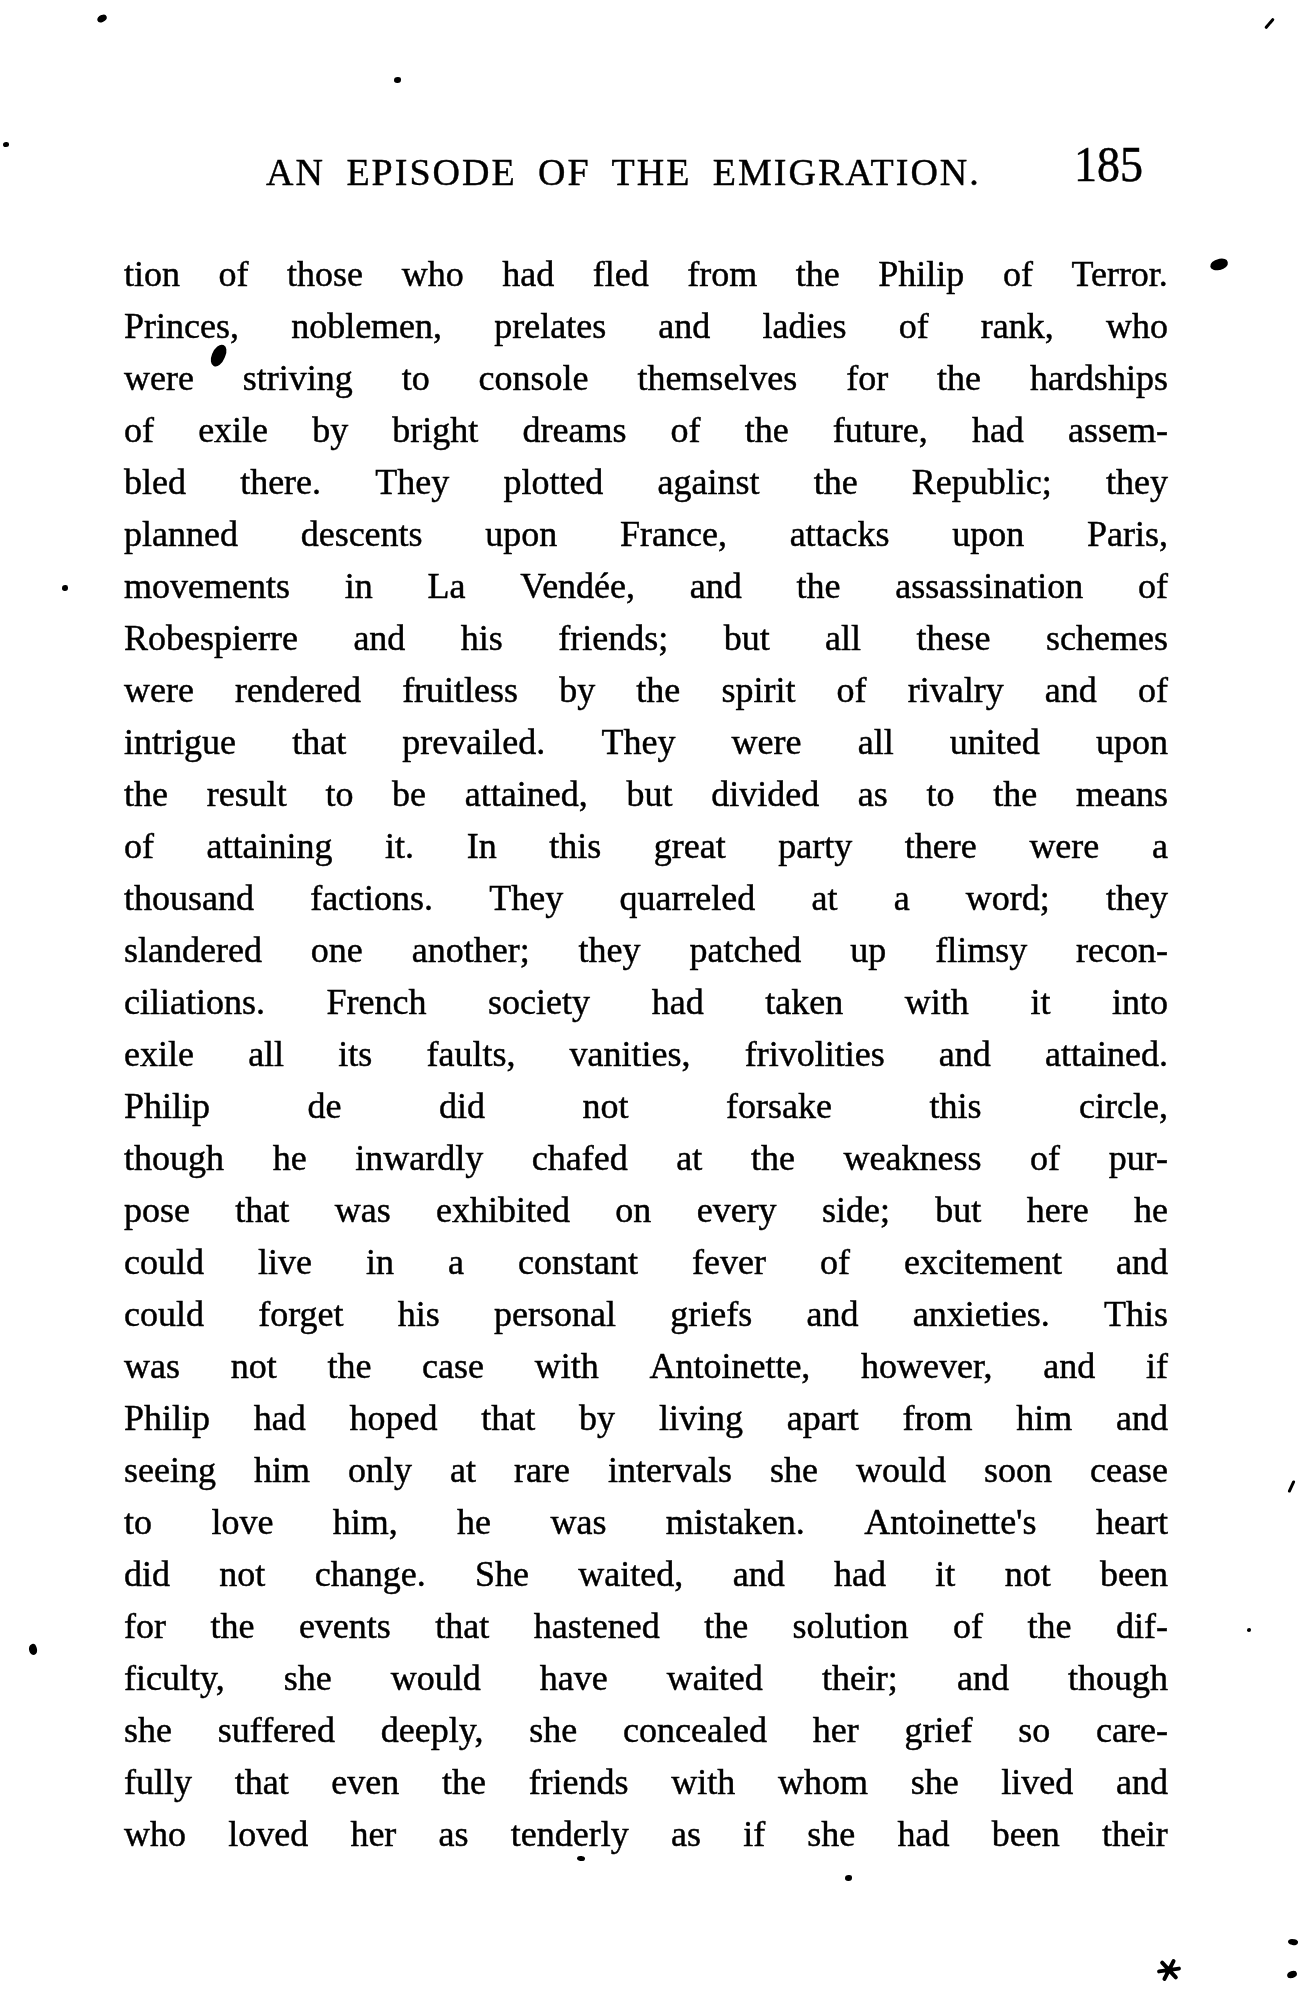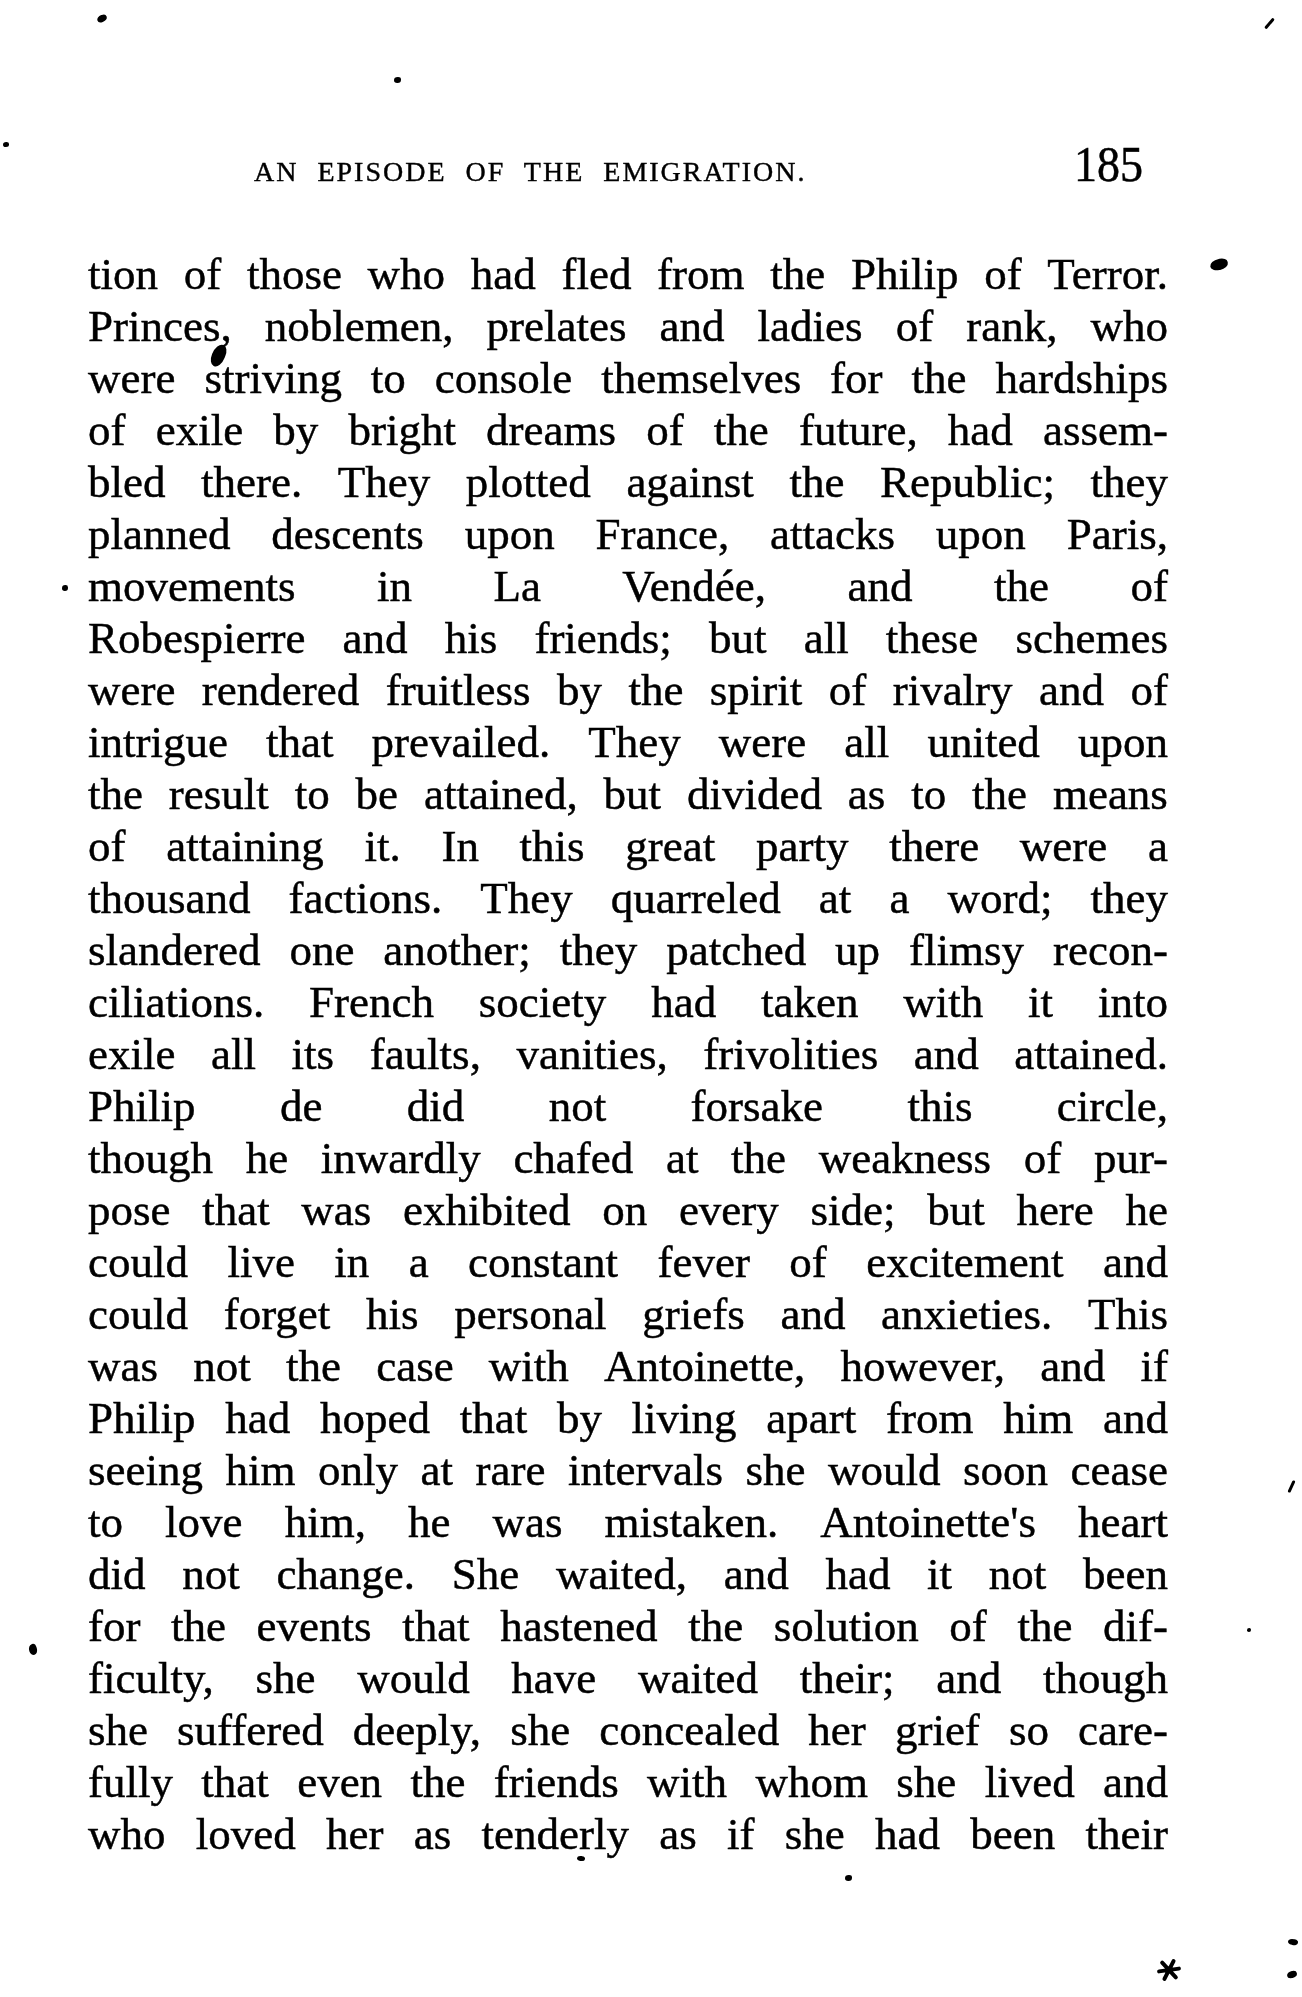--- a/index.html
+++ b/index.html
@@ -18,23 +18,23 @@
   }
   
   .running-header {
     position: absolute;
     top: 0; left: 0;
     width: 100%;
     height: 200px;
   }
   .running-title {
     position: absolute;
-    left: 254px;
+    left: 266px;
     top: 152px;
-    font-size: 28px;
+    font-size: 38px;
     line-height: 40px;
     letter-spacing: 2px;
     word-spacing: 10px;
     white-space: nowrap;
     -webkit-text-stroke: 0.4px #000;
   }
   .page-number {
     position: absolute;
     left: 1074px;
     top: 144px;
@@ -49,22 +49,23 @@
     position: absolute;
     left: 88px;
     top: 248px;
     width: 1080px;
   }
   .text-line {
     display: flex;
     justify-content: space-between;
     height: 52px;
     line-height: 52px;
-    font-size: 45px;
+    font-size: 36px;
     white-space: nowrap;
+    margin-left: 36px;
     -webkit-text-stroke: 0.45px #000;
   }
   .text-line span { display: inline-block; }
   
   .marks-layer {
     position: absolute;
     top: 0; left: 0;
     width: 100%; height: 100%;
     pointer-events: none;
   }
@@ -166,20 +167,21 @@
         <span>upon</span>
         <span>Paris,</span>
       </div>
       <div class="text-line">
         <span>movements</span>
         <span>in</span>
         <span>La</span>
         <span>Vendée,</span>
         <span>and</span>
         <span>the</span>
+        <span>assassination</span>
         <span>of</span>
       </div>
       <div class="text-line">
         <span>Robespierre</span>
         <span>and</span>
         <span>his</span>
         <span>friends;</span>
         <span>but</span>
         <span>all</span>
         <span>these</span>

